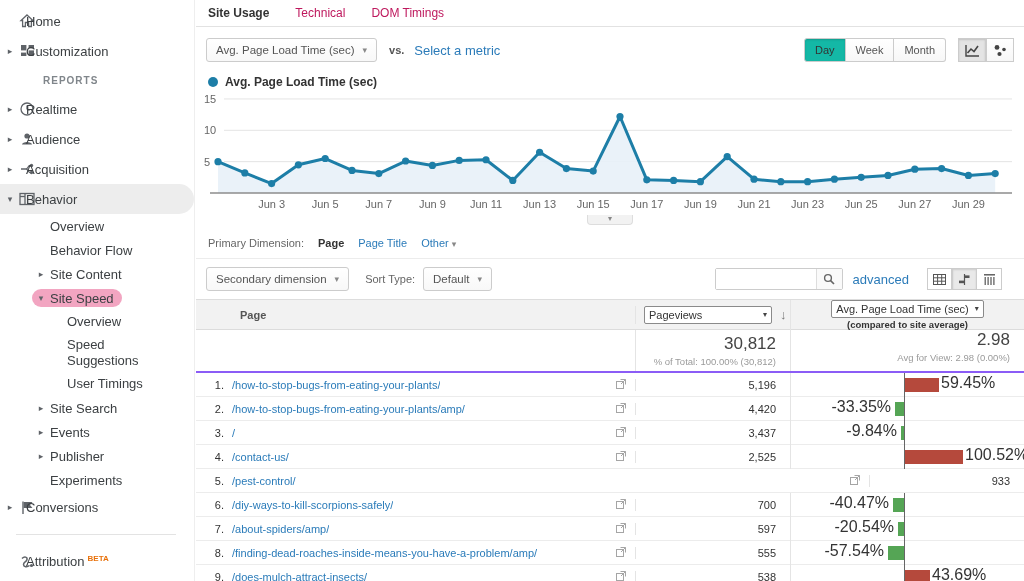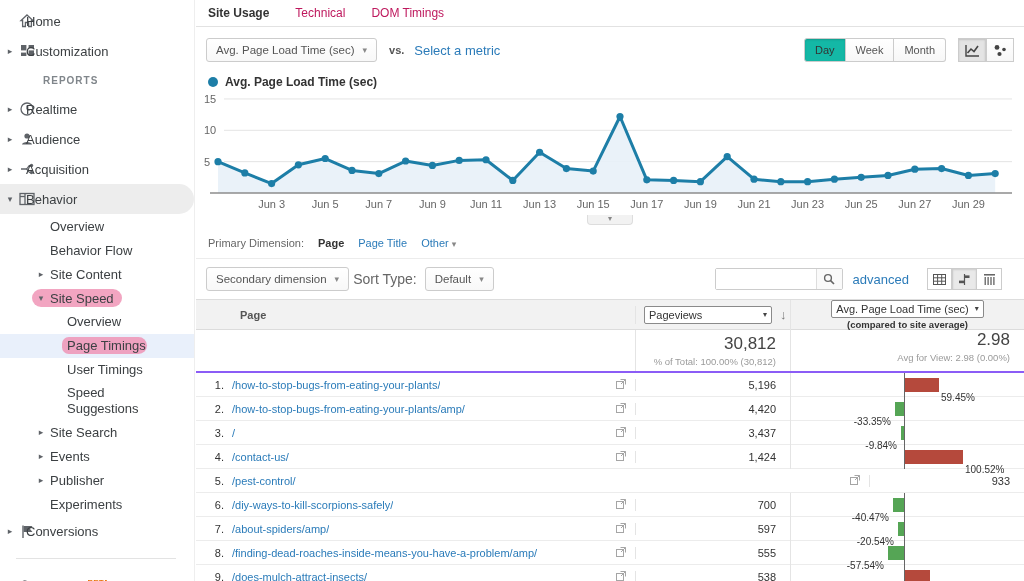--- a/index.html
+++ b/index.html
@@ -69,21 +69,21 @@
   #collapse-tab { width:46px; height:10px; margin:0 auto; background:#f2f2f2;
     border:1px solid #ddd; border-top:none; border-radius:0 0 4px 4px; text-align:center;
     line-height:7px; font-size:8px; color:#888; cursor:pointer; }
 
   #primary-dim-row { display:flex; align-items:center; gap:14px; padding:12px 0 9px 12px;
     font-size:11px; border-bottom:1px solid #ececec; }
   .pd-label { color:#666; }
   .pd-active { color:#333; font-weight:bold; }
 
   #filter-row { display:flex; align-items:center; padding:8px 10px 8px 10px; }
-  .sort-label { font-size:14px; color:#666; margin:0 8px 0 4px; }
+  .sort-label { font-size:11px; color:#666; margin:0 8px 0 16px; }
   #search-cluster { margin-left:auto; display:flex; align-items:center; gap:10px; }
   #search-box { display:flex; border:1px solid #ccc; border-radius:2px; height:22px; background:#fff; }
   #search-input { border:none; outline:none; width:100px; padding:0 6px; font-size:11px; }
   #search-btn { width:26px; border-left:1px solid #ddd; display:flex; align-items:center;
     justify-content:center; cursor:pointer; background:#fafafa; }
   #view-btns { display:flex; margin-left:8px; margin-right:12px; }
   .view-btn { width:25px; height:22px; border:1px solid #ccc; background:#fff;
     display:flex; align-items:center; justify-content:center; cursor:pointer; }
   .view-btn + .view-btn { border-left:none; }
   .view-btn.pressed { background:#e9e9e9; box-shadow:inset 0 1px 2px rgba(0,0,0,.12); border-left:1px solid #ccc; }
@@ -111,21 +111,21 @@
   .sum-sub { font-size:9.5px; color:#9a9a9a; margin-top:2px; }
 
   .data-row { height:24px; align-items:center; }
   .row-rank { width:36px; text-align:right; padding-right:8px; color:#333; flex:none; }
   .page-link { color:#2a7bb9; cursor:pointer; white-space:nowrap; overflow:hidden; text-overflow:ellipsis; }
   .ext-icon { margin-left:auto; margin-right:9px; flex:none; cursor:pointer; opacity:.75; }
   .views-val { width:100%; text-align:right; padding-right:14px; font-weight:normal; color:#333; }
   .bar-cell { height:24px; }
   .bar-axis { position:absolute; left:113px; top:0; bottom:0; width:1px; background:#666; }
   .cmp-bar { position:absolute; top:5px; height:14px; }
-  .cmp-label { position:absolute; top:18px; font-size:10px; color:#333; line-height:14px; }
+  .cmp-label { position:absolute; top:3px; font-size:16px; color:#333; line-height:14px; }
 </style>
 </head>
 <body>
 
 <div id="sidebar">
     <div class="sb-row lv0">
       <span class="sb-icon">
         <svg width="16" height="16" viewBox="0 0 16 16">
           <path d="M8 2 L14 7.5 H12.4 V13.5 H9.6 V9.5 H6.4 V13.5 H3.6 V7.5 H2 Z" fill="none" stroke="#5f6368" stroke-width="1.3"></path>
         </svg>
@@ -198,29 +198,25 @@
       <span class="sb-label">Site Content</span>
     </div>
     <div class="sb-row lv1">
       <span class="sb-caret" style="z-index: 2;">▾</span>
       <span class="sb-label">Site Speed</span>
       <span class="pink-hl" style="left: 32px; top: 3px; width: 90px; height: 18px;"></span>
     </div>
     <div class="sb-row lv2">
       <span class="sb-label">Overview</span>
     </div>
-    <div class="sb-row lv2 sb-selected">
-      <span class="sb-label">Page Timings</span>
-      <span class="pink-hl" style="left: 62px; top: 3px; width: 85px; height: 17px; border-radius: 8px 10px 10px 8px;"></span>
+    <div class="sb-row lv2 wrap2">
+      <span class="sb-label">Speed Suggestions</span>
     </div>
     <div class="sb-row lv2">
       <span class="sb-label">User Timings</span>
-    </div>
-    <div class="sb-row lv2 wrap2">
-      <span class="sb-label">Speed Suggestions</span>
     </div>
     <div class="sb-row lv1">
       <span class="sb-caret" style="z-index: 2;">▸</span>
       <span class="sb-label">Site Search</span>
     </div>
     <div class="sb-row lv1">
       <span class="sb-caret" style="z-index: 2;">▸</span>
       <span class="sb-label">Events</span>
     </div>
     <div class="sb-row lv1">
@@ -507,21 +503,21 @@
         <div class="tr data-row">
           <div class="col-page">
             <span class="row-rank">4.</span>
             <span class="page-link">/contact-us/</span>
             <span class="ext-icon"><svg width="10" height="10" viewBox="0 0 10 10">
                 <rect x="0.5" y="2.5" width="7" height="7" fill="none" stroke="#888" stroke-width="1"></rect>
                 <path d="M4.5 0.5 H9.5 V5.5 M9.5 0.5 L5 5" stroke="#888" stroke-width="1" fill="none"></path>
               </svg></span>
           </div>
           <div class="col-views">
-            <span class="views-val">1,424</span>
+            <span class="views-val">2,525</span>
           </div>
           <div class="col-metric bar-cell">
             <span class="bar-axis"></span>
             <span class="cmp-bar" style="left: 114px; width: 58px; background: rgb(181, 73, 60);"></span>
             <span class="cmp-label" style="left: 174px;">100.52%</span>
           </div>
         </div>
         <div class="tr data-row">
           <div class="col-page">
             <span class="row-rank">5.</span>

